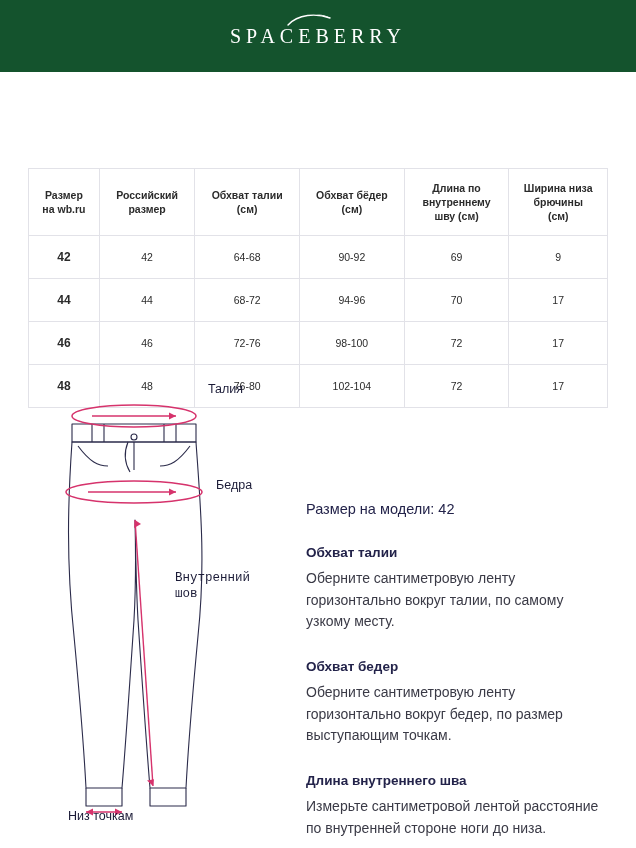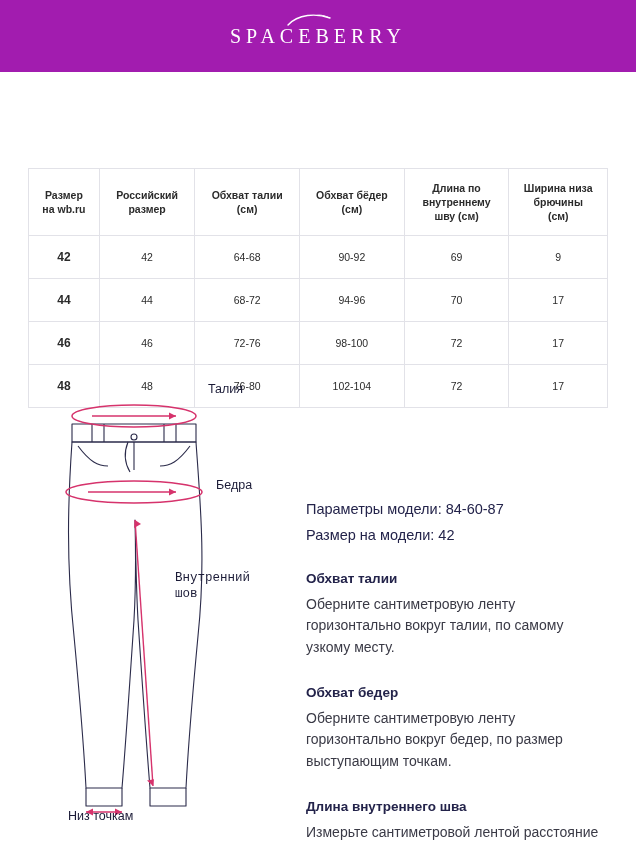--- a/index.html
+++ b/index.html
@@ -12,21 +12,21 @@
     height: 848px;
     font-family: "Liberation Sans", sans-serif;
     color: #2b2b2b;
     position: relative;
     overflow: hidden;
   }
 
   
   .header {
     height: 72px;
-    background: #a21caf;
+    background: #14532d;
     display: flex;
     align-items: center;
     justify-content: center;
   }
   .logo-wrap {
     position: relative;
     display: flex;
     flex-direction: column;
     align-items: center;
   }
@@ -210,21 +210,20 @@
       </tr>
     </tbody>
   </table>
 </div>
 
 <div class="lower">
 
   <div class="figure-col"></div>
 
   <div class="text-col">
-    <div class="model-line">Параметры модели: 84-60-87</div>
     <div class="model-line">Размер на модели: 42</div>
 
     <div class="block-title">Обхват талии</div>
     <div class="block-body">Оберните сантиметровую ленту горизонтально вокруг талии, по самому узкому месту.</div>
 
     <div class="block-title">Обхват бедер</div>
     <div class="block-body">Оберните сантиметровую ленту горизонтально вокруг бедер, по размер выступающим точкам.</div>
 
     <div class="block-title">Длина внутреннего шва</div>
     <div class="block-body">Измерьте сантиметровой лентой расстояние по внутренней стороне ноги до низа.</div>

